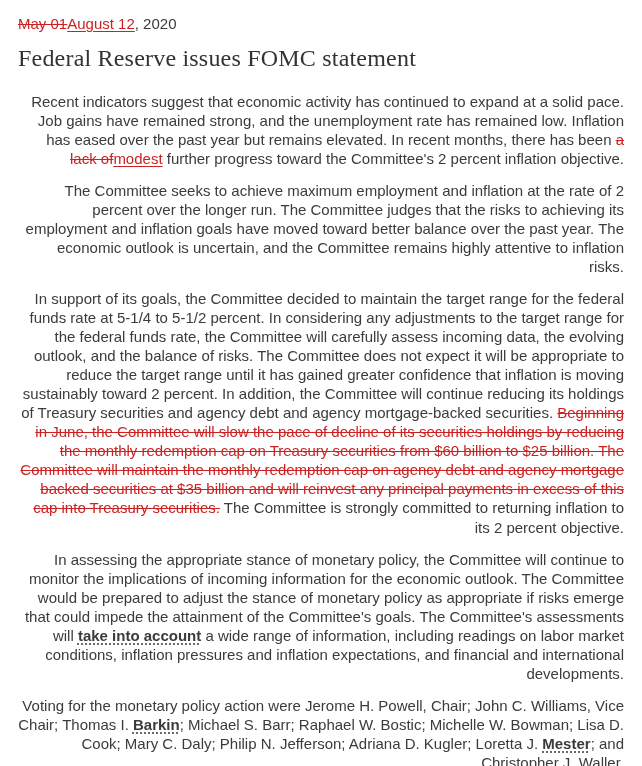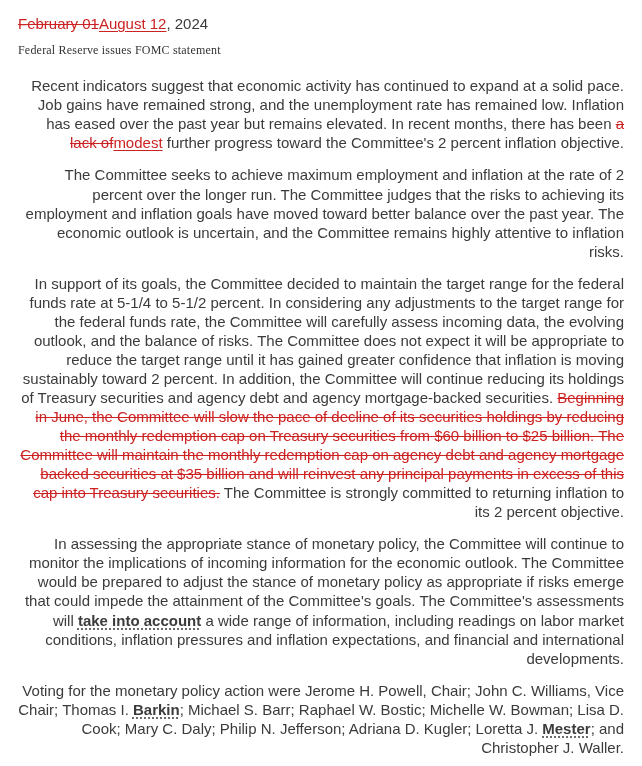--- a/index.html
+++ b/index.html
@@ -24,21 +24,21 @@
     font-size: 15px;
     line-height: 1.27;
     color: var(--text-color);
   }
   .date-line {
     margin: 2px 0 10px 0;
     font-size: 15px;
   }
   h1.title {
     font-family: "Liberation Serif", serif;
-    font-size: 12px;
+    font-size: 24px;
     font-weight: 400;
     color: #333333;
     margin: 0 0 18px 0;
     letter-spacing: 0.2px;
   }
   .statement-body p {
     margin: 0 0 13px 0;
     text-align: right;
   }
   .seg-normal {
@@ -57,21 +57,21 @@
     color: inherit;
     text-decoration: underline dotted;
     text-underline-offset: 3px;
     font-weight: bold;
   }
 </style>
 </head>
 <body>
 
 <div class="page">
-  <div class="date-line"><span class="seg-deleted">February 01</span><span class="seg-inserted">August 12</span><span class="seg-normal">, 2024</span></div>
+  <div class="date-line"><span class="seg-deleted">May 01</span><span class="seg-inserted">August 12</span><span class="seg-normal">, 2020</span></div>
   <h1 class="title">Federal Reserve issues FOMC statement</h1>
   <div class="statement-body">
       <p><span class="seg-normal">Recent indicators suggest that economic activity has continued to expand at a solid pace. Job gains have remained strong, and the unemployment rate has remained low. Inflation has eased over the past year but remains elevated. In recent months, there has been </span><span class="seg-deleted">a lack of</span><span class="seg-inserted">modest</span><span class="seg-normal"> further progress toward the Committee's 2 percent inflation objective.</span></p>
       <p><span class="seg-normal">The Committee seeks to achieve maximum employment and inflation at the rate of 2 percent over the longer run. The Committee judges that the risks to achieving its employment and inflation goals have moved toward better balance over the past year. The economic outlook is uncertain, and the Committee remains highly attentive to inflation risks.</span></p>
       <p><span class="seg-normal">In support of its goals, the Committee decided to maintain the target range for the federal funds rate at 5-1/4 to 5-1/2 percent. In considering any adjustments to the target range for the federal funds rate, the Committee will carefully assess incoming data, the evolving outlook, and the balance of risks. The Committee does not expect it will be appropriate to reduce the target range until it has gained greater confidence that inflation is moving sustainably toward 2 percent. In addition, the Committee will continue reducing its holdings of Treasury securities and agency debt and agency mortgage-backed securities. </span><span class="seg-deleted">Beginning in June, the Committee will slow the pace of decline of its securities holdings by reducing the monthly redemption cap on Treasury securities from $60 billion to $25 billion. The Committee will maintain the monthly redemption cap on agency debt and agency mortgage backed securities at $35 billion and will reinvest any principal payments in excess of this cap into Treasury securities.</span><span class="seg-normal"> The Committee is strongly committed to returning inflation to its 2 percent objective.</span></p>
       <p><span class="seg-normal">In assessing the appropriate stance of monetary policy, the Committee will continue to monitor the implications of incoming information for the economic outlook. The Committee would be prepared to adjust the stance of monetary policy as appropriate if risks emerge that could impede the attainment of the Committee's goals. The Committee's assessments will </span><span class="seg-dotted">take into account</span><span class="seg-normal"> a wide range of information, including readings on labor market conditions, inflation pressures and inflation expectations, and financial and international developments.</span></p>
       <p><span class="seg-normal">Voting for the monetary policy action were Jerome H. Powell, Chair; John C. Williams, Vice Chair; Thomas I. </span><span class="seg-dotted">Barkin</span><span class="seg-normal">; Michael S. Barr; Raphael W. Bostic; Michelle W. Bowman; Lisa D. Cook; Mary C. Daly; Philip N. Jefferson; Adriana D. Kugler; Loretta J. </span><span class="seg-dotted">Mester</span><span class="seg-normal">; and Christopher J. Waller.</span></p>
     </div>
 
 </div>

